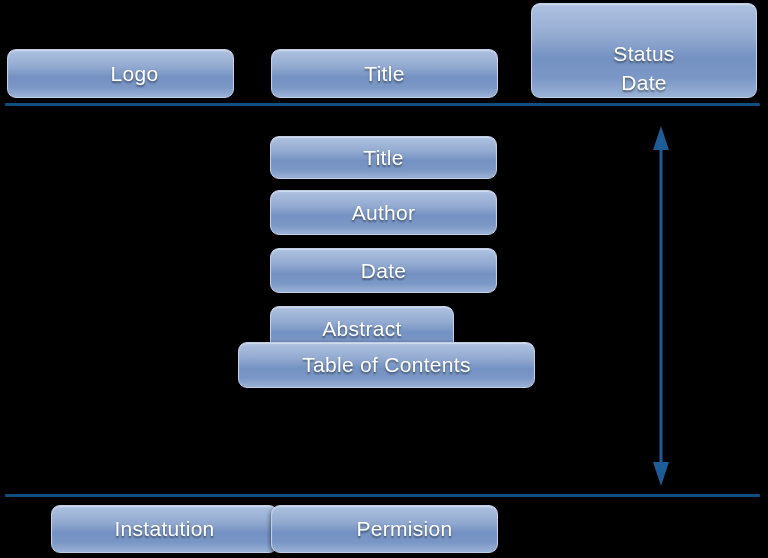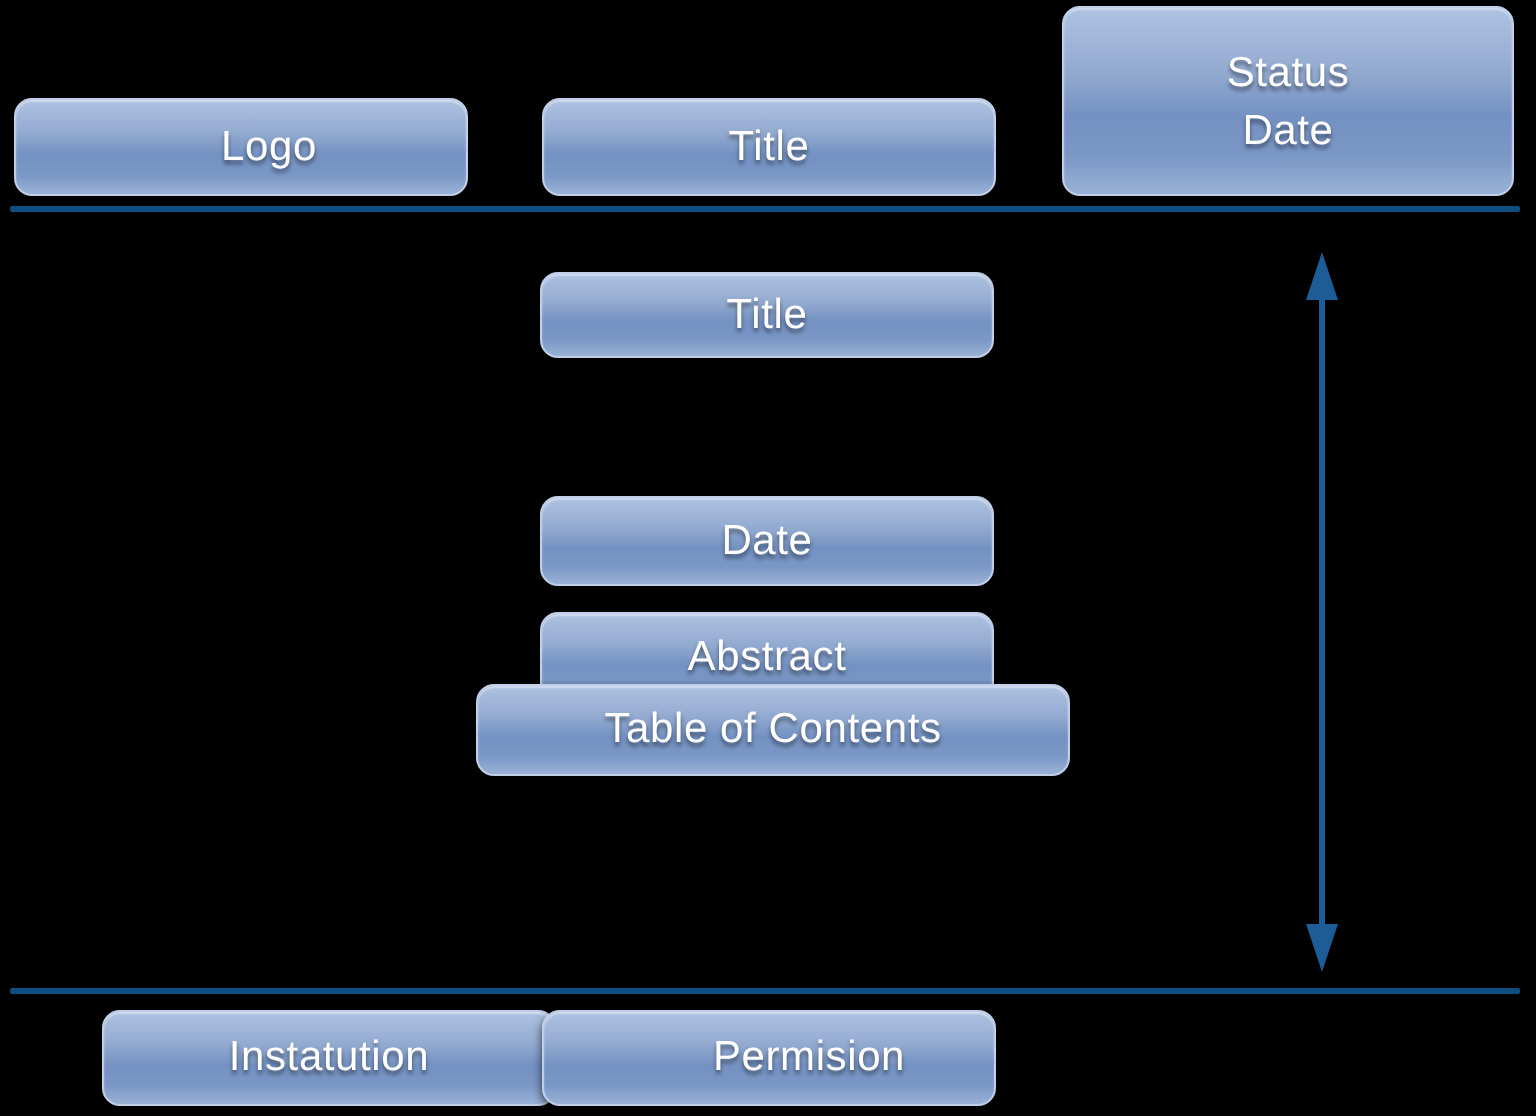--- a/index.html
+++ b/index.html
@@ -33,26 +33,26 @@
     letter-spacing: 0.3px;
     white-space: nowrap;
   }
   .box.multiline {
     flex-direction: column;
     line-height: 29px;
   }
   
   .logo-box      { left: 7px;   top: 49px;  width: 227px; height: 49px; padding-left: 28px; }
   .title-top-box { left: 271px; top: 49px;  width: 227px; height: 49px; }
-  .status-box    { left: 531px; top: 3px;   width: 226px; height: 95px; }
+  .status-box    { left: 531px; top: 3px;   width: 226px; height: 95px; justify-content: flex-end; }
   
   .mid-title-box    { left: 270px; top: 136px; width: 227px; height: 43px; }
   .mid-author-box   { left: 270px; top: 190px; width: 227px; height: 45px; }
   .mid-date-box     { left: 270px; top: 248px; width: 227px; height: 45px; }
-  .mid-abstract-box { left: 270px; top: 306px; width: 227px; height: 46px; }
+  .mid-abstract-box { left: 270px; top: 306px; width: 184px; height: 46px; }
   .toc-box          { left: 238px; top: 342px; width: 297px; height: 46px; }
   
   .institution-box { left: 7px;   top: 505px; width: 227px; height: 48px; margin-left: 44px; }
   .permission-box  { left: 271px; top: 505px; width: 227px; height: 48px; padding-left: 40px; }
   .page-box        { left: 527px; top: 505px; width: 230px; height: 47px; }
   
   .hline {
     position: absolute;
     left: 5px;
     width: 755px;
@@ -85,20 +85,23 @@
   <div class="box multiline status-box">
     <span>Status</span>
     <span>Date</span>
   </div>
 
   <div class="hline line-top"></div>
 
   <div class="box mid-title-box">
     <span>Title</span>
   </div>
+  <div class="box mid-author-box">
+    <span>Author</span>
+  </div>
   <div class="box mid-date-box">
     <span>Date</span>
   </div>
   <div class="box mid-abstract-box">
     <span>Abstract</span>
   </div>
   <div class="box toc-box">
     <span>Table of Contents</span>
   </div>
 

